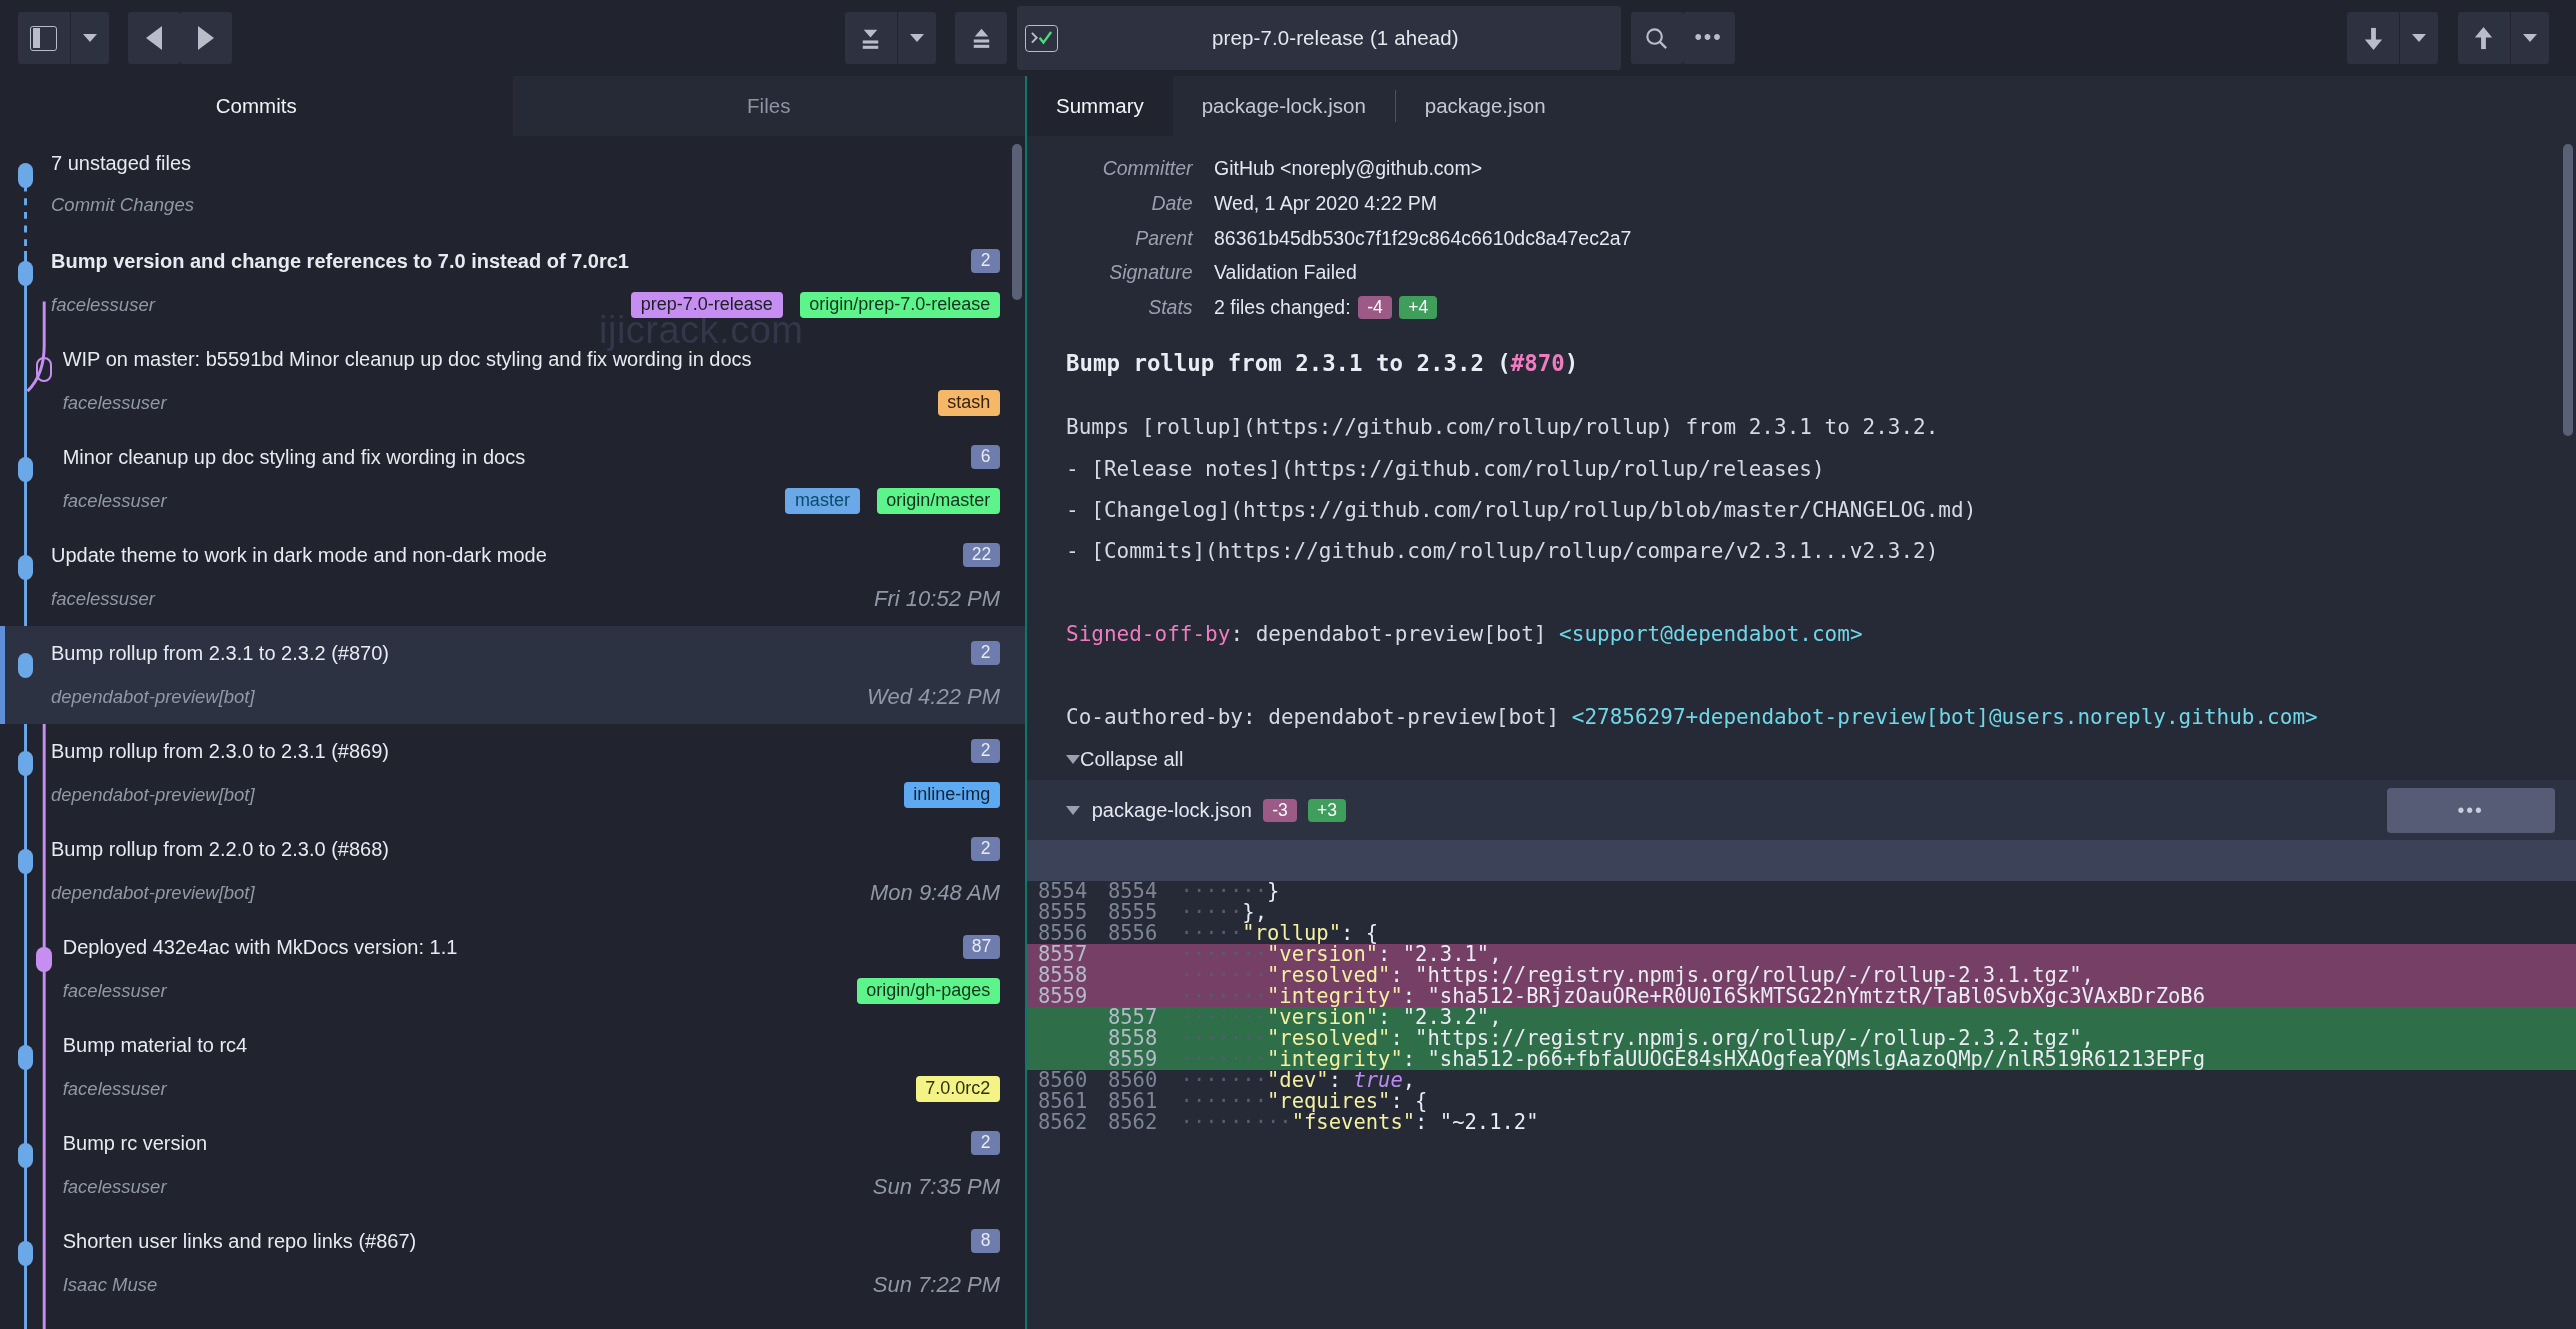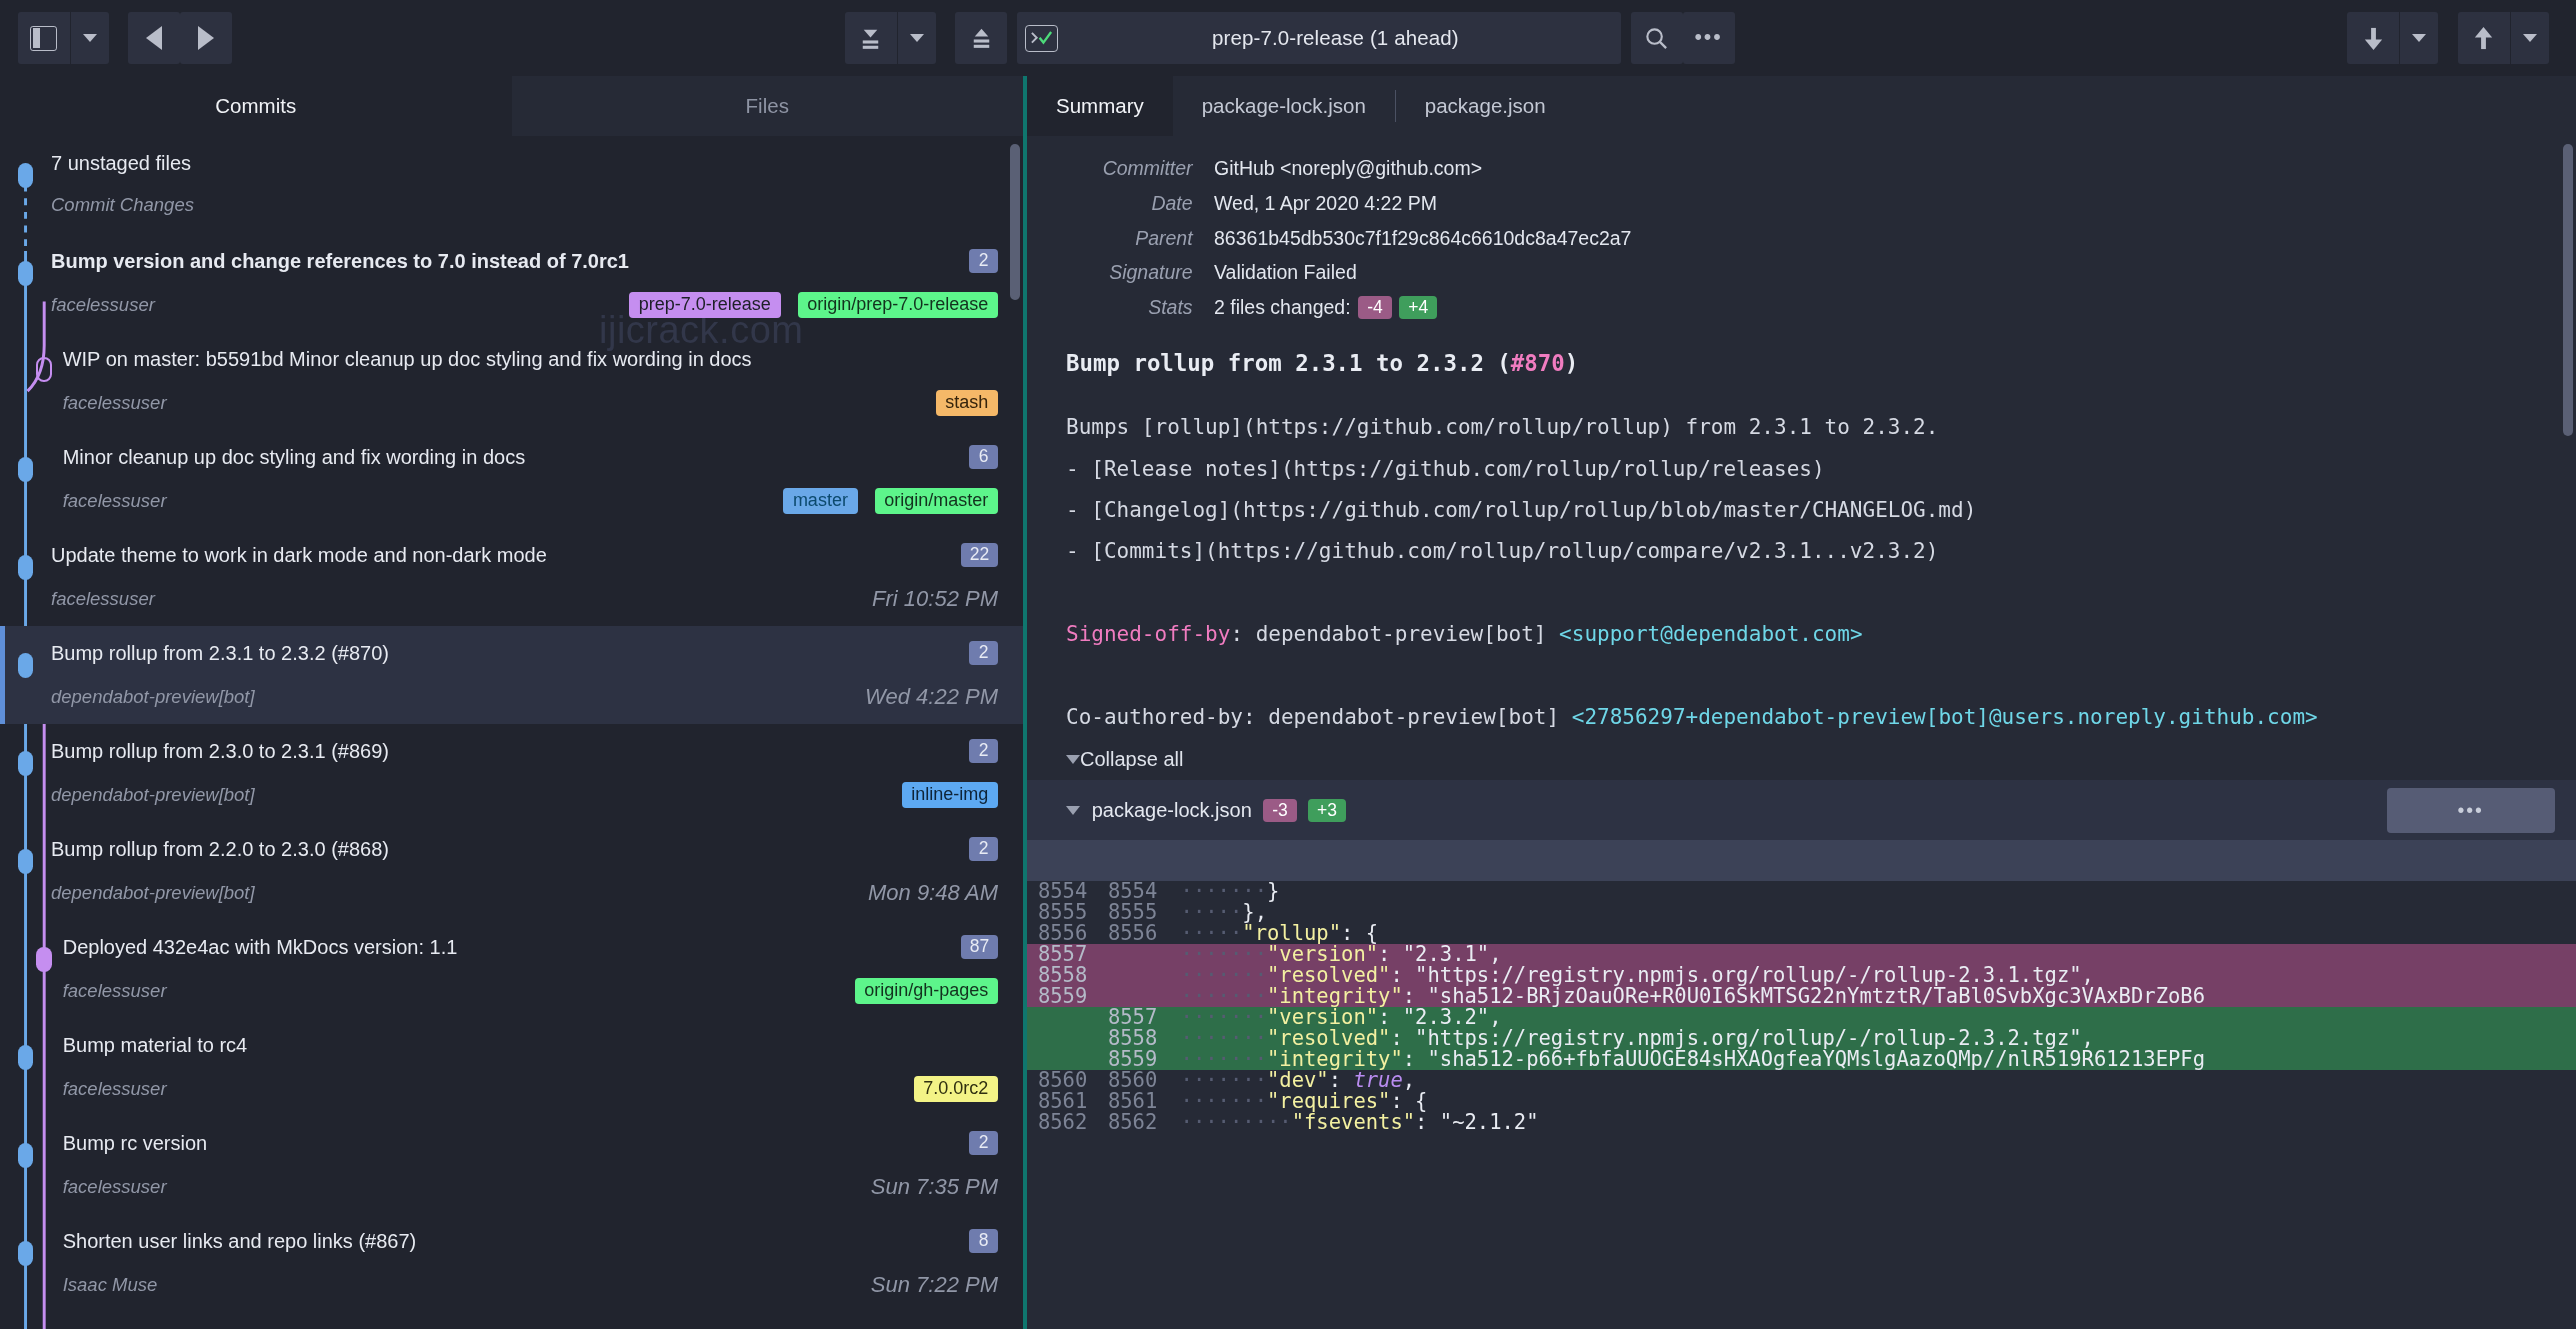--- a/index.html
+++ b/index.html
@@ -31,37 +31,37 @@
   .caret { width: 0; height: 0; border-left: 7.8px solid transparent; border-right: 7.8px solid transparent;
            border-top: 8.8px solid #b9bdc9; }
   .sq-icon { width: 27px; height: 25px; border: 1.9px solid #b9bdc9; border-radius: 2.9px; position: relative; }
   .sq-icon:before { content:""; position:absolute; left:1.9px; top:1.9px; bottom:1.9px; width: 6.8px; background:#b9bdc9; }
   .tri-left { width:0;height:0;border-top:12.7px solid transparent;border-bottom:12.7px solid transparent;border-right:16.6px solid #b9bdc9; }
   .tri-right { width:0;height:0;border-top:12.7px solid transparent;border-bottom:12.7px solid transparent;border-left:16.6px solid #b9bdc9; }
 
   .spacer { flex: 1 1 auto; }
 
   .branch-field {
-    display: flex; align-items: center; background: #2d3140; height: 52px;
+    display: flex; align-items: center; background: #2d3140; height: 64px;
     width: 604px; border-radius: 2.9px; padding: 0 7.8px; position: relative;
   }
   .term-icon {
     width: 33px; height: 27px; border: 1.9px solid #b9bdc9; border-radius: 3.9px;
     display: flex; align-items: center; justify-content: center; gap: 1px; flex: 0 0 auto;
   }
   .branch-name {
     flex: 1 1 auto; text-align: center; font-size: 20.5px; color: #e4e7ee; letter-spacing: 0.1px;
   }
   .search-btn { width: 52px; }
   .dots { letter-spacing: 1.9px; font-size: 21.4px; color: #b9bdc9; line-height: 9.7px; }
 
   
   .main { flex: 1 1 auto; display: flex; min-height: 0; }
   .left-pane { width: 1027px; flex: 0 0 1027px; display: flex; flex-direction: column;
-               background: #21242e; border-right: 4px solid #0f766e; min-height: 0; }
+               background: #21242e; border-right: 2px solid #0f766e; min-height: 0; }
   .right-pane { flex: 1 1 auto; display: flex; flex-direction: column; background: #262a36; min-height: 0; }
 
   
   .tabstrip { display: flex; height: 60px; flex: 0 0 60px; background: #262a36; }
   .tab {
     display: flex; align-items: center; justify-content: center;
     font-size: 20.5px; color: #8e94a4; cursor: pointer; background: #262a36;
     height: 100%; position: relative;
   }
   .tab.active { background: #21242e; color: #f0f2f6; }

